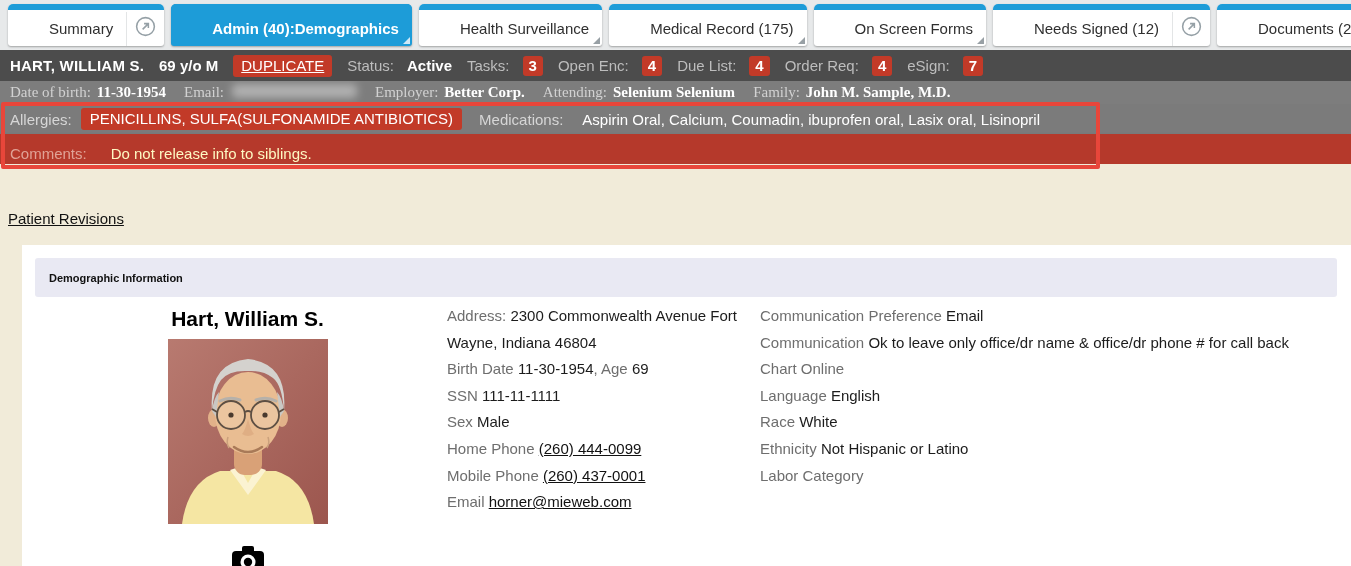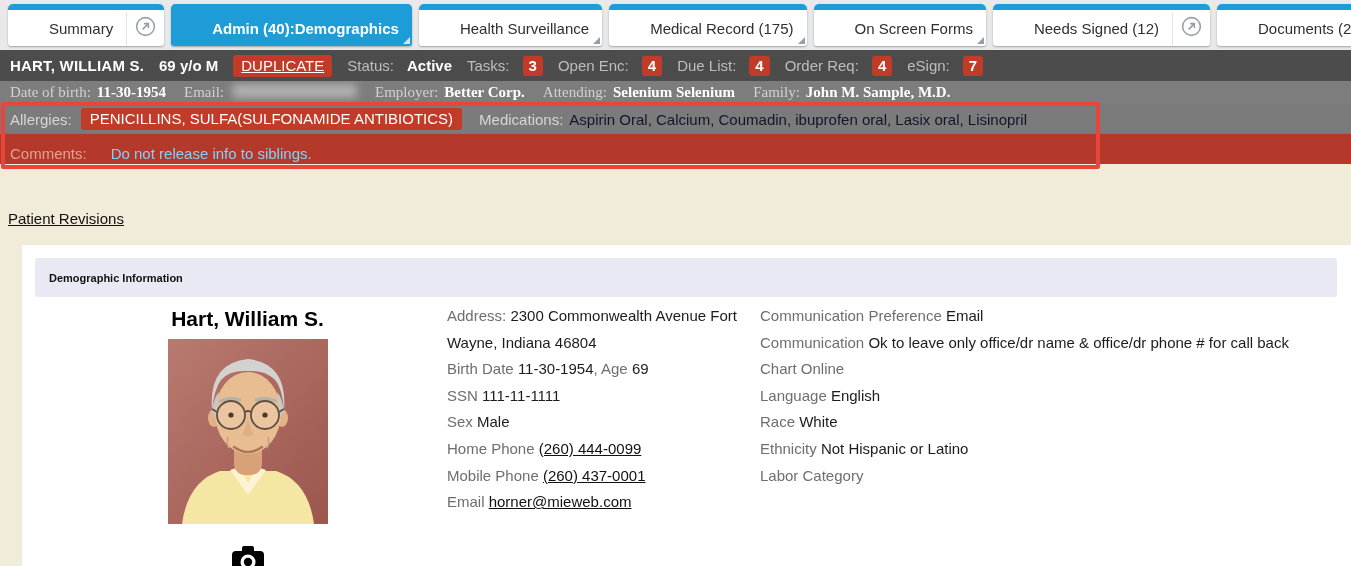--- a/index.html
+++ b/index.html
@@ -53,28 +53,28 @@
   .redact { width:125px; height:14px; margin-left:8px; border-radius:4px;
             background:rgba(255,255,255,.40); filter:blur(4px); }
 
   
   .alerts-line { position:absolute; top:104px; left:0; width:100%; height:30px; background:#7b7b7b;
                  display:flex; align-items:center; padding:0 10px; font-size:15px; white-space:nowrap; overflow:hidden; }
   .alerts-line .lbl2 { color:#d6d6d6; }
   .allergy-badge { background:#c23a28; color:#fff; padding:2px 9px 3px; border-radius:3px;
                    margin-left:9px; cursor:pointer; }
   .meds-lbl { margin-left:17px; color:#d6d6d6; }
-  .meds-val { margin-left:6px; color:#0f172a; cursor:pointer; }
+  .meds-val { margin-left:19px; color:#ffffff; cursor:pointer; }
 
   
   .comments-line { position:absolute; top:134px; left:0; width:100%; height:38px; background:#b5392b;
                    display:flex; align-items:center; padding:0 10px; font-size:15px; color:#fff;
                    box-shadow:0 4px 5px rgba(0,0,0,.28); }
   .comments-line .clbl { color:#e0a296; }
-  .comments-line .cval { margin-left:24px; color:#7dd3fc; }
+  .comments-line .cval { margin-left:24px; color:#fef9c3; }
 
   
   .annotation { position:absolute; left:1px; top:102px; width:1099px; height:67px;
                 border:4px solid #e8463a; border-radius:2px; pointer-events:none; z-index:5; }
 
   
   .content { position:absolute; top:164px; left:0; right:0; bottom:0; background:#f1ebd9; }
   .revisions-link { position:absolute; left:8px; top:46px; font-size:15px; color:#111;
                     text-decoration:underline; cursor:pointer; }
   .card { position:absolute; left:22px; top:81px; right:0; bottom:-40px; background:#fff; }

